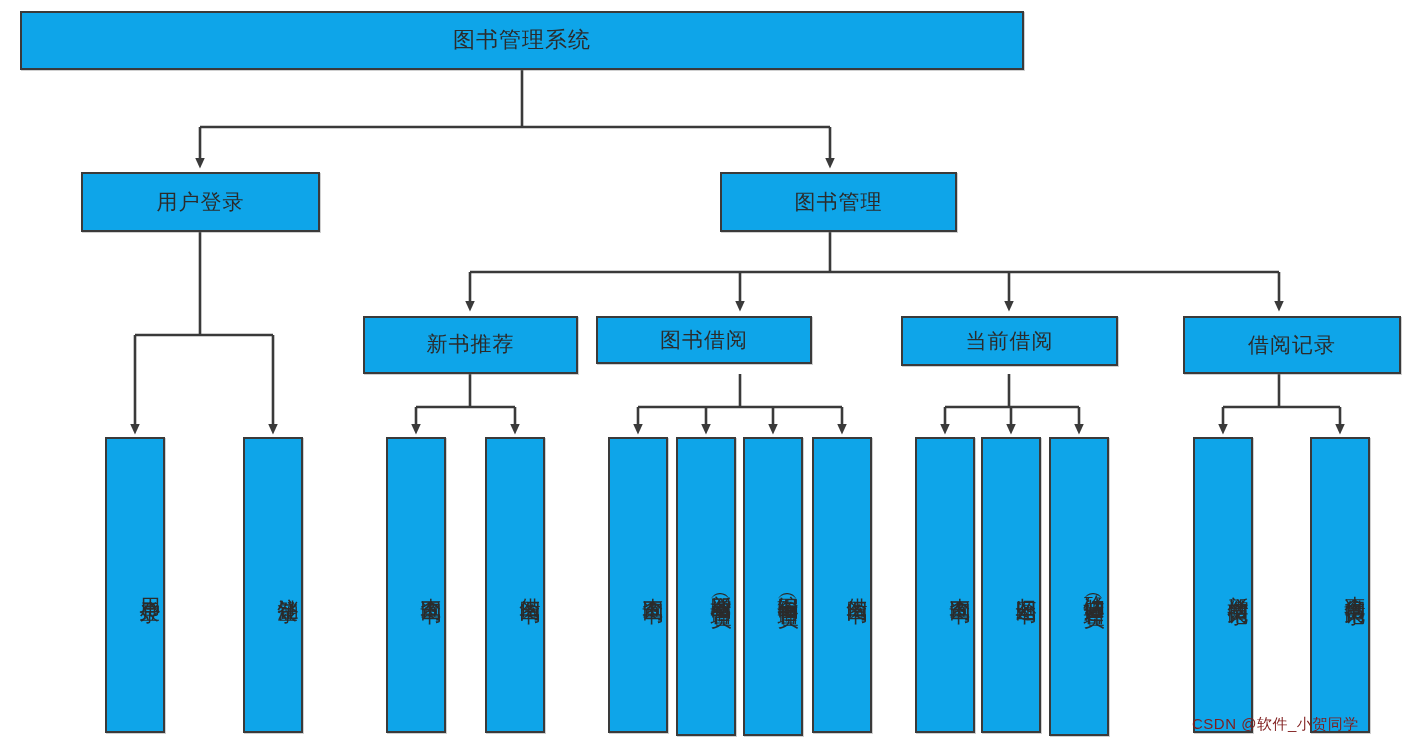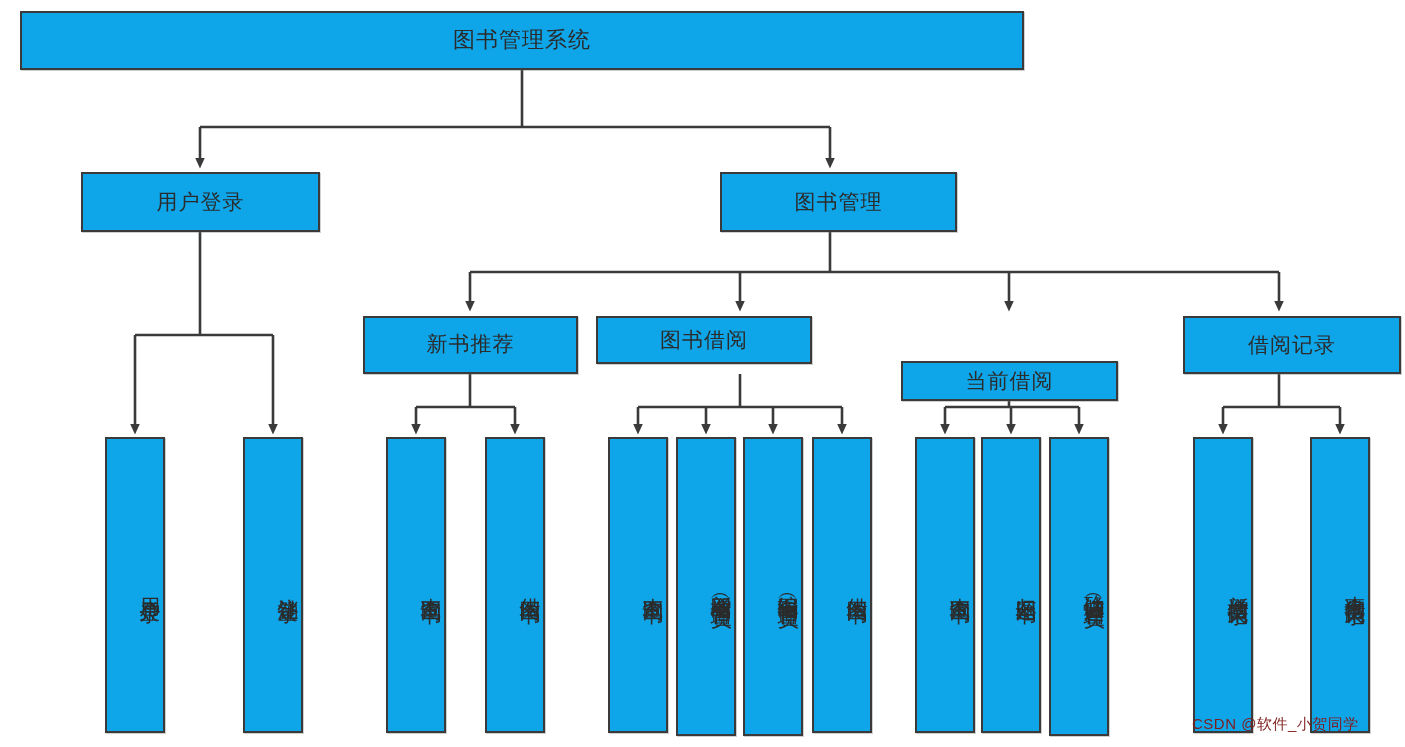--- a/index.html
+++ b/index.html
@@ -139,21 +139,21 @@
   <div class="node horiz" style="left:712px; top:172px; width:237px; height:60px;margin-left:8px;">
     <span>图书管理</span>
   </div>
 
   <div class="node horiz" style="left:363px; top:316px; width:215px; height:58px;font-family:Liberation Serif, serif;">
     <span>新书推荐</span>
   </div>
   <div class="node horiz" style="left:596px; top:316px; width:216px; height:48px;">
     <span>图书借阅</span>
   </div>
-  <div class="node horiz" style="left:901px; top:316px; width:217px; height:40px;margin-top:45px;">
+  <div class="node horiz" style="left:901px; top:316px; width:217px; height:50px;">
     <span>当前借阅</span>
   </div>
   <div class="node horiz" style="left:1170px; top:316px; width:218px; height:58px;margin-left:13px;">
     <span>借阅记录</span>
   </div>
 
   <div class="node vert" style="left:105px; top:437px; width:60px; height:296px;">
     <span class="vlabel">用户登录</span>
   </div>
   <div class="node vert" style="left:243px; top:437px; width:60px; height:296px;">

